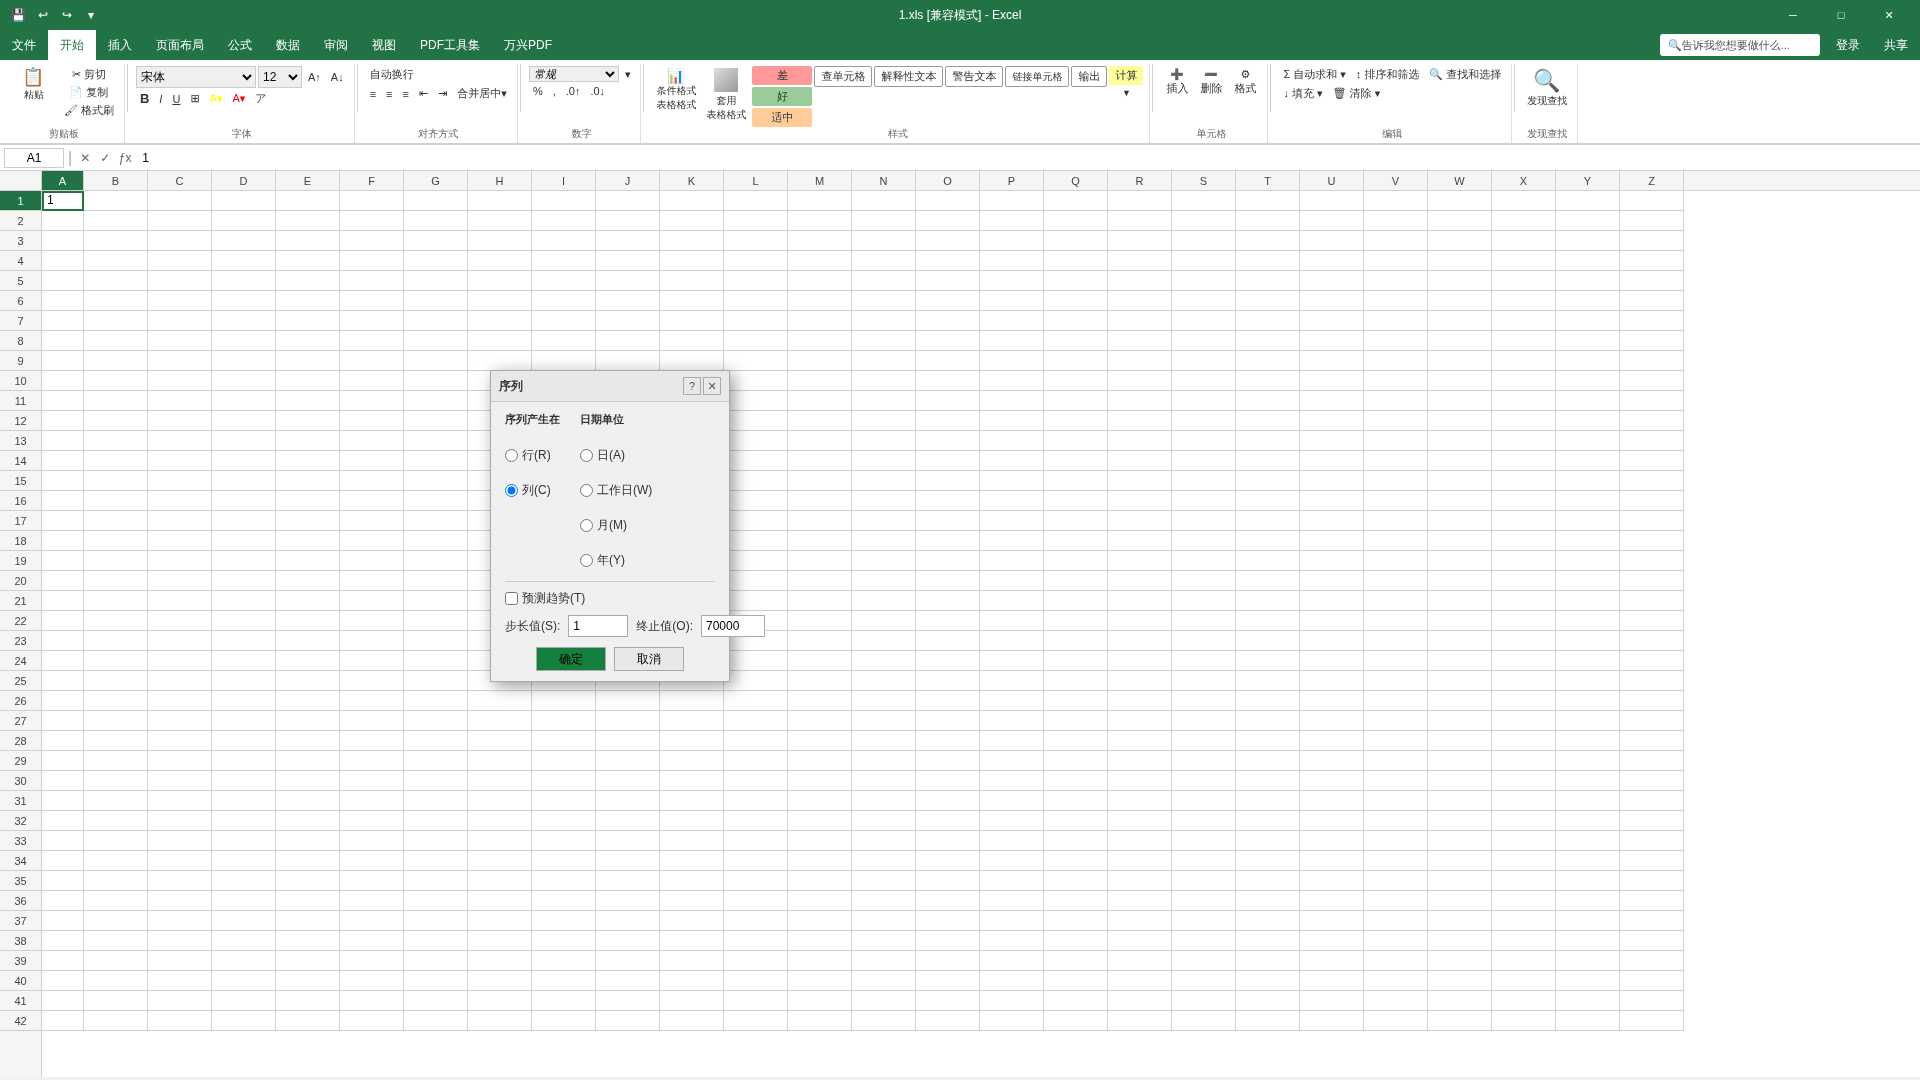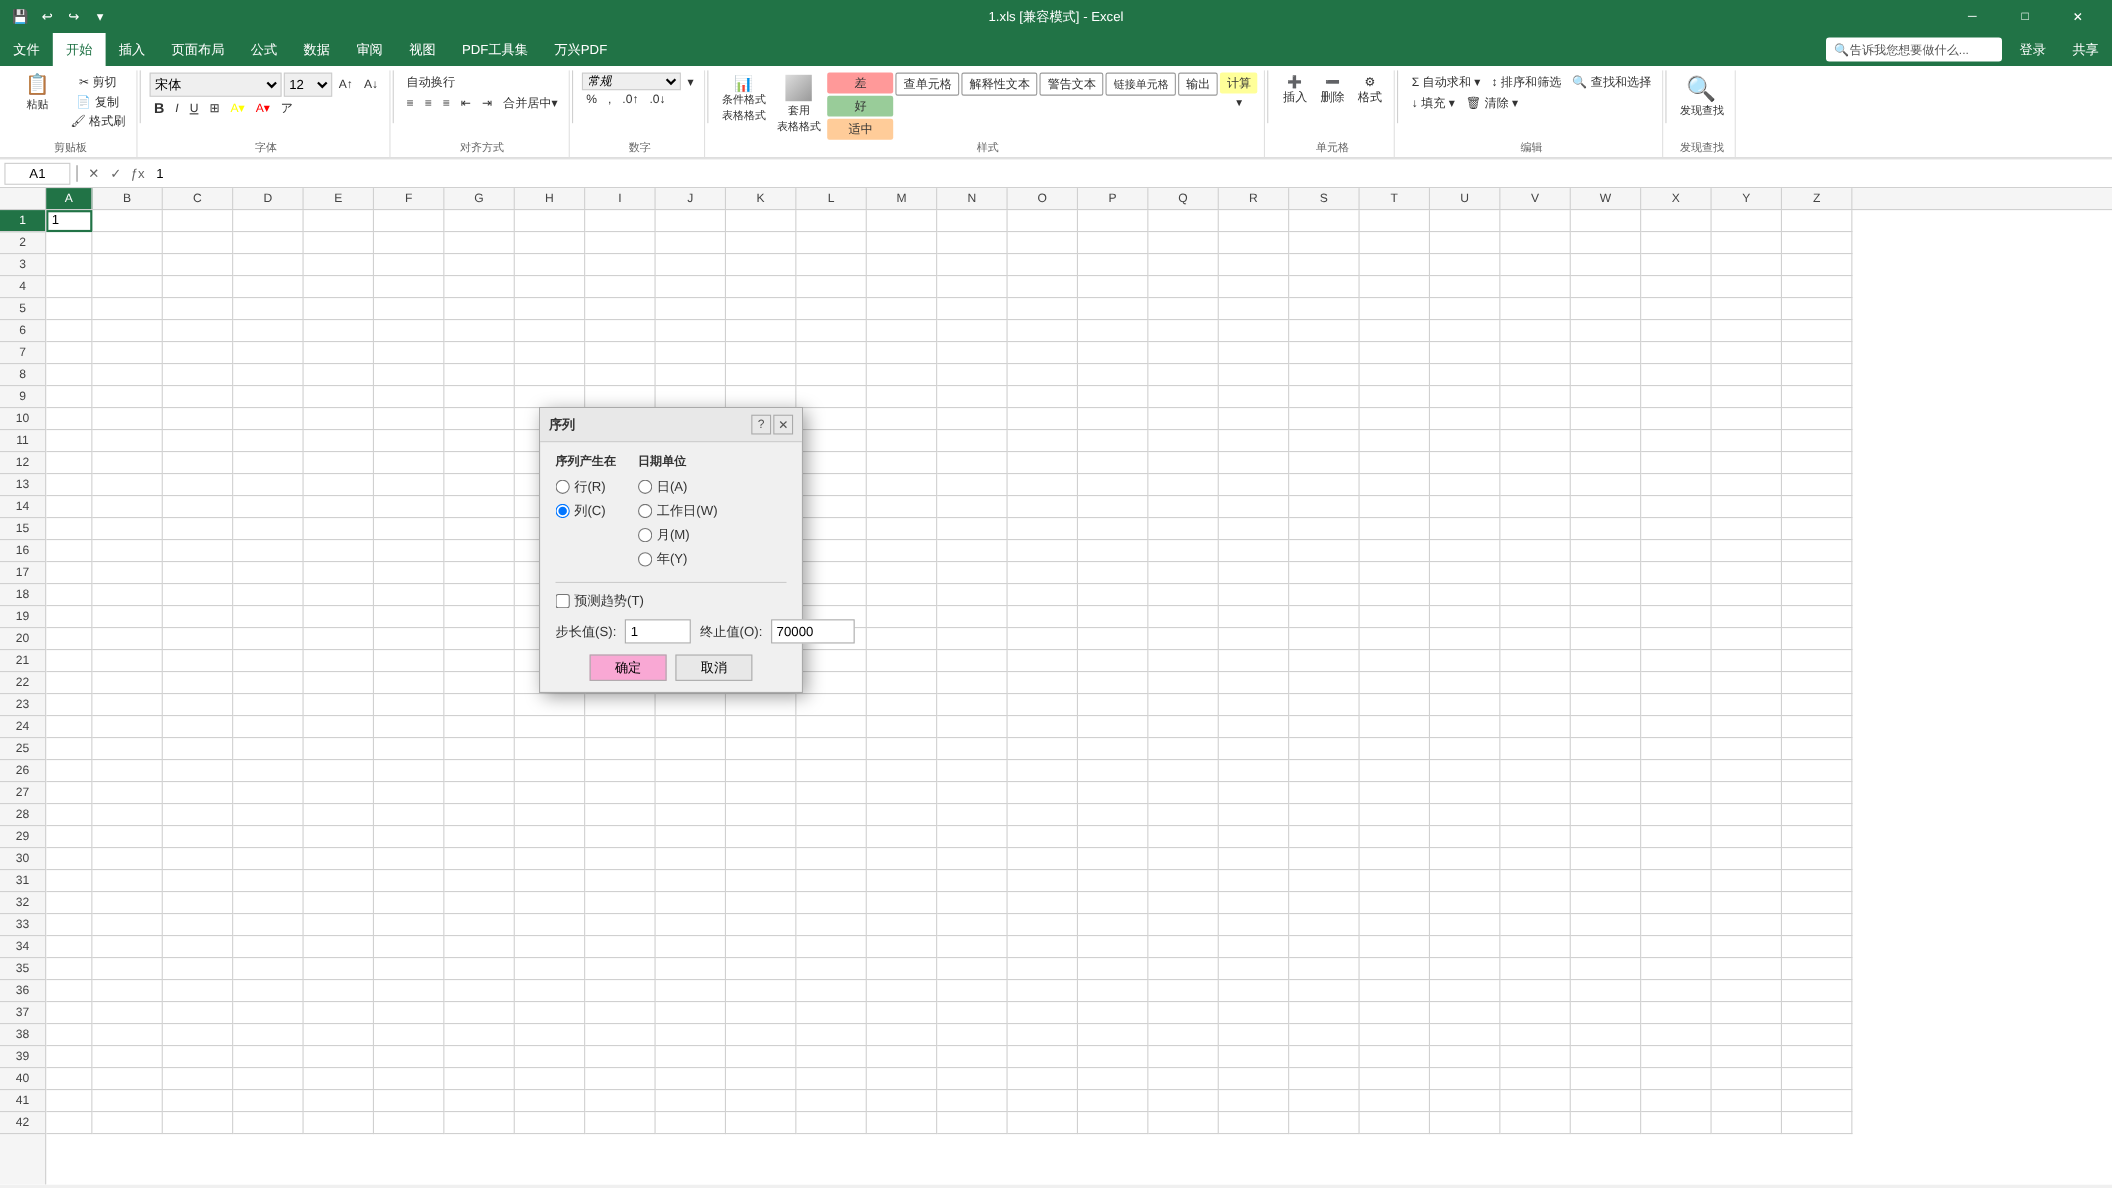--- a/index.html
+++ b/index.html
@@ -88,34 +88,34 @@
       display: flex;
       align-items: center;
       justify-content: space-between;
       cursor: move;
     }
     .dialog-title { font-size: 12px; font-weight: bold; color: #333; }
     .dialog-controls { display: flex; gap: 2px; }
     .dialog-ctrl-btn { width: 18px; height: 18px; display: flex; align-items: center; justify-content: center; cursor: pointer; color: #555; font-size: 11px; border: 1px solid #aaa; background: #e8e8e8; }
     .dialog-body { padding: 10px 14px; }
     .dialog-section { display: flex; gap: 20px; margin-bottom: 10px; }
-    .dialog-col { display: flex; flex-direction: column; gap: 3px; }
+    .dialog-col { display: flex; flex-direction: column; gap: 16px; }
     .dialog-col-title { font-weight: bold; font-size: 11px; color: #333; margin-bottom: 4px; }
     .radio-item { display: flex; align-items: center; gap: 4px; font-size: 12px; color: #333; cursor: pointer; margin-bottom: 2px; }
     .radio-item input[type="radio"] { margin: 0; }
     .checkbox-item { display: flex; align-items: center; gap: 4px; font-size: 12px; color: #333; cursor: pointer; }
     .checkbox-item input[type="checkbox"] { margin: 0; }
     .dialog-row { display: flex; align-items: center; gap: 8px; margin-bottom: 8px; }
     .dialog-label { font-size: 12px; color: #333; white-space: nowrap; }
     .dialog-input { height: 22px; border: 1px solid #aaa; font-size: 12px; padding: 0 4px; background: white; }
     .dialog-input.w60 { width: 60px; }
-    .dialog-input.w80 { width: 76px; }
+    .dialog-input.w80 { width: 64px; }
     .dialog-footer { display: flex; justify-content: center; gap: 8px; margin-top: 10px; }
     .dialog-btn { width: 70px; height: 24px; font-size: 12px; cursor: pointer; border: 1px solid #aaa; background: #e8e8e8; }
-    .dialog-btn.primary { background: #f9a8d4; }
+    .dialog-btn.primary { background: #15803d; }
     .divider-line { height: 1px; background: #ccc; margin: 8px 0; }
 
     .separator { width: 1px; background: #d0d0d0; height: 48px; margin: 0 2px; }
     .font-select { width: 120px; height: 22px; font-size: 12px; border: 1px solid #ccc; }
     .font-size-select { width: 44px; height: 22px; font-size: 12px; border: 1px solid #ccc; }
   </style>
 </head>
 <body>
 
 <div class="title-bar">

